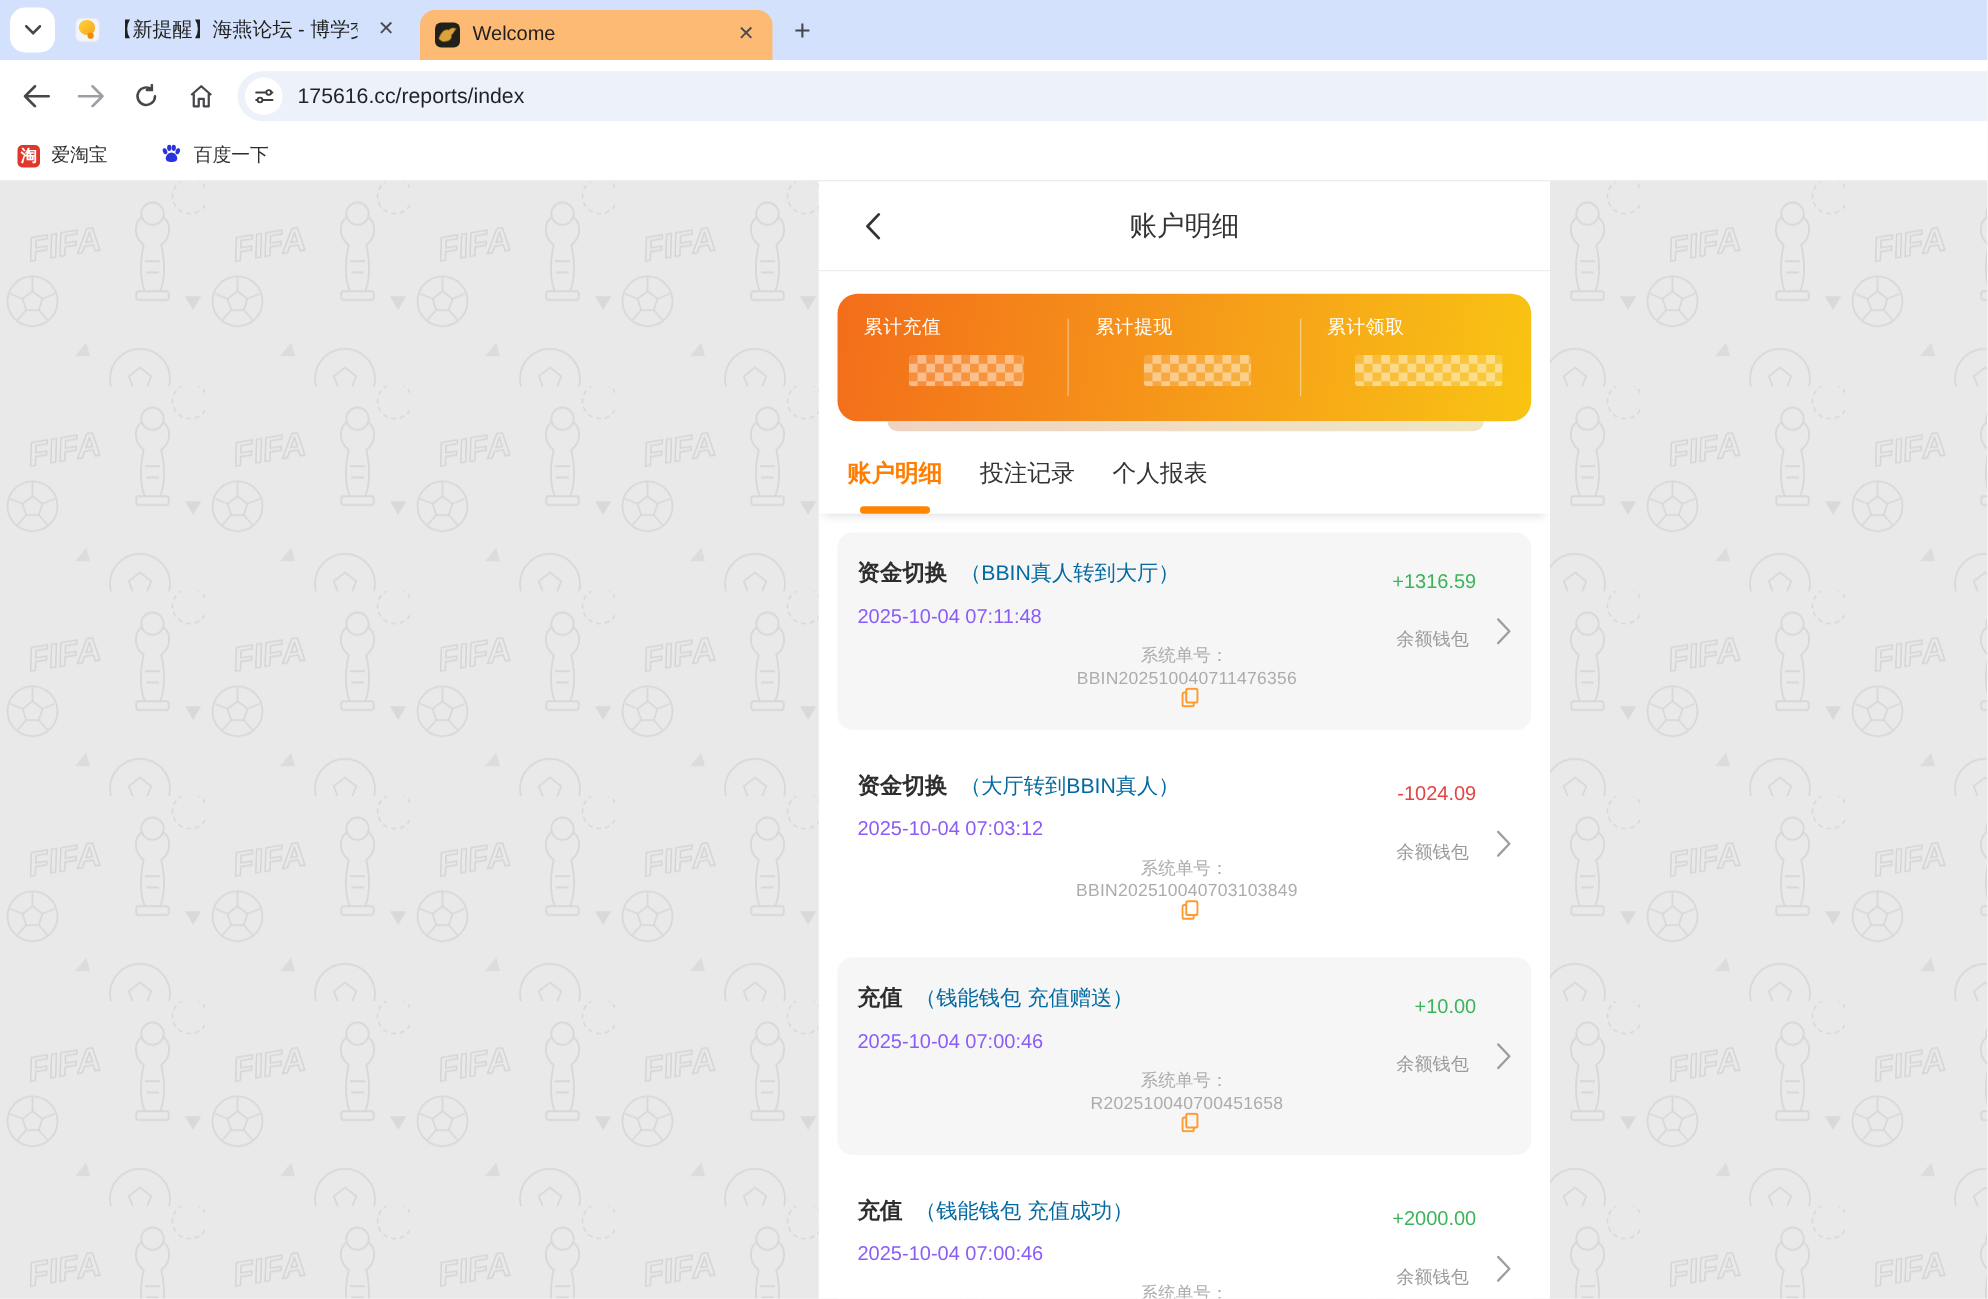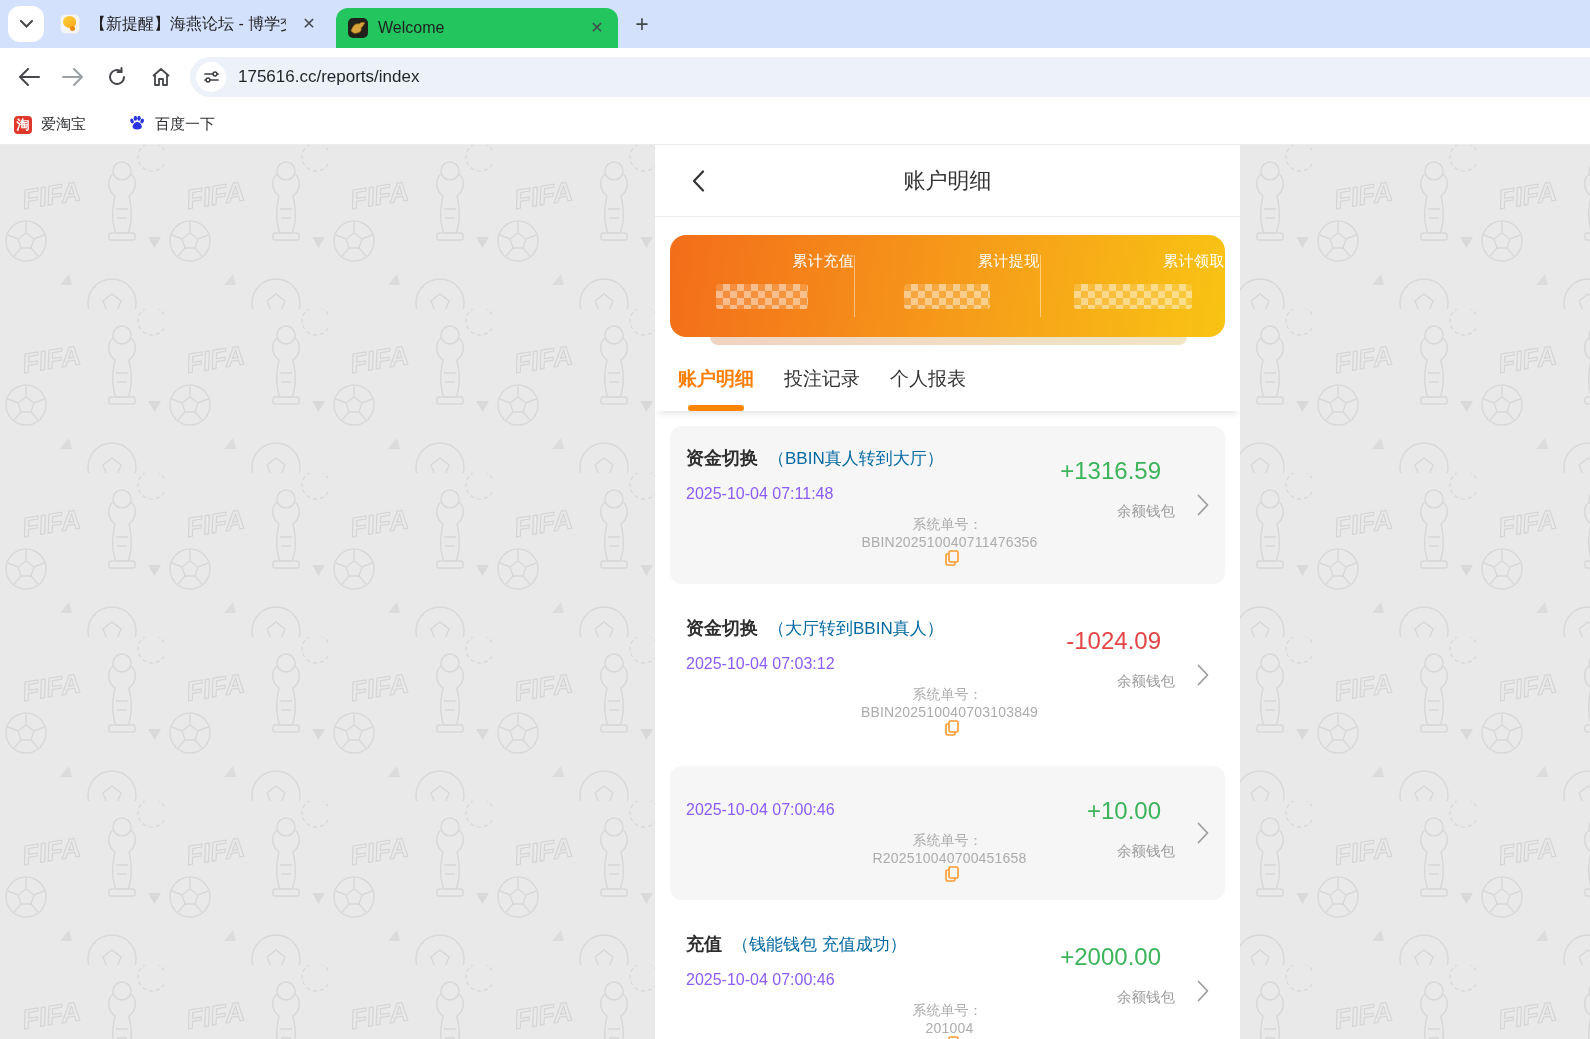--- a/index.html
+++ b/index.html
@@ -12,21 +12,21 @@
     display:flex; align-items:center; justify-content:center; align-self:center; }
   .tab { display:flex; align-items:center; height:48px; padding:0 10px 0 12px; width:282px; color:#1f1f1f; font-size:16px; }
   .tab .fav { width:20px; height:20px; border-radius:5px; margin-right:10px; flex:none; position:relative; }
   .fav-forum { background:#f3f5fa; border:1px solid #e3e7f2; overflow:hidden; }
   .fav-forum .blob { position:absolute; left:2px; top:1px; width:13px; height:12px; border-radius:50% 50% 46% 54%;
     background:linear-gradient(135deg,#ffd23e,#f7a817); }
   .fav-forum .dot { position:absolute; left:9px; top:11px; width:5px; height:5px; border-radius:50%; background:#f08c00; }
   .tab-title { white-space:nowrap; overflow:hidden; max-width:196px; }
   .tab .close { margin-left:auto; font-size:16px; color:#474b4f; width:22px; height:22px; line-height:21px;
     text-align:center; border-radius:50%; flex:none; }
-  .tab-active { background:#22c55e; border-radius:12px 12px 0 0; height:40px; margin-left:6px; }
+  .tab-active { background:#fdba74; border-radius:12px 12px 0 0; height:40px; margin-left:6px; }
   .fav-welcome { background:#22201b; display:flex; align-items:center; justify-content:center; width:22px; height:22px; }
   .newtab { width:28px; height:28px; align-self:center; margin-left:10px; display:flex; align-items:center;
     justify-content:center; color:#44474b; font-size:23px; font-weight:400; }
 
   .toolbar { height:57px; background:#fff; display:flex; align-items:center; padding:0 0 0 10px; }
   .nav-ic { width:38px; height:38px; display:flex; align-items:center; justify-content:center; flex:none; }
   .nav-ic + .nav-ic { margin-left:6px; }
   .urlbar { flex:1; height:40px; margin-left:10px; margin-right:-24px; background:#edf1f9;
     border-radius:20px; display:flex; align-items:center; padding:0 8px 0 6px; }
   .tune-badge { width:30px; height:30px; background:#fff; border-radius:50%; display:flex; align-items:center;
@@ -49,21 +49,21 @@
   .p-header { height:72px; position:relative; border-bottom:1px solid #ededee; flex:none; }
   .back-btn { position:absolute; left:26px; top:50%; transform:translateY(-50%); width:34px; height:34px;
     display:flex; align-items:center; justify-content:center; }
   .p-title { text-align:center; line-height:72px; font-size:22px; color:#333; }
 
   .top-section { background:#fff; box-shadow:0 5px 8px -4px rgba(0,0,0,.15); position:relative; z-index:2; flex:none; }
 
   .summary-wrap { padding:18px 15px 0; }
   .summary-card { height:102px; border-radius:16px; display:flex; align-items:stretch;
     background:linear-gradient(100deg,#f36d1a 0%,#f69d19 55%,#f9c413 100%); }
-  .summary-col { flex:1; text-align:right; padding-top:17px; color:#fff; }
+  .summary-col { flex:1; text-align:left; padding-top:17px; color:#fff;margin-left:21px; }
   .summary-label { font-size:15px; letter-spacing:.5px; }
   .mosaic { margin:13px auto 0; height:25px; border-radius:3px;
     background:conic-gradient(rgba(255,255,255,.5) 25%, rgba(255,255,255,.16) 0 50%,
       rgba(255,255,255,.5) 0 75%, rgba(255,255,255,.16) 0);
     background-size:14px 14px; }
   .mosaic.w1 { width:92px; } .mosaic.w2 { width:86px; } .mosaic.w3 { width:118px; }
   .summary-div { width:1px; background:rgba(255,255,255,.45); margin:20px 0; }
   .summary-under { height:8px; margin:0 38px 0 40px; border-radius:0 0 9px 9px; opacity:.8;
     background:linear-gradient(90deg,#ecc9b3,#ecdfb5); }
 
@@ -80,21 +80,21 @@
   .list { flex:1; padding:15px 15px 0; display:flex; flex-direction:column; gap:12px; background:#fff; }
   .txn { position:relative; border-radius:12px; min-height:127px; padding:20px 16px 18px; background:#fff; flex:none; }
   .txn.alt { background:#f6f6f7; }
   .t-title { font-size:18px; color:#2e2e2e; }
   .t-type { font-weight:bold; }
   .t-sub { margin-left:10px; font-weight:normal; font-size:17px; color:#0369a1; }
   .t-time { margin-top:15px; font-size:16px; color:#8b5cf6; }
   .t-order { margin-top:13px; font-size:14px; color:#acacac; display:flex; align-items:center;flex-direction:column; }
   .t-order-no { margin-left:4px; letter-spacing:.2px; }
   .copy-ic { margin-left:9px; }
-  .t-amount { position:absolute; right:64px; top:31px; font-size:24px; font-weight:500; }
+  .t-amount { position:absolute; right:44px; top:31px; font-size:16px; font-weight:500; }
   .t-amount.pos { color:#3cb45a; } .t-amount.neg { color:#e34444; }
   .t-wallet { position:absolute; right:50px; top:76px; font-size:14.5px; color:#9b9b9b; }
   .t-chev { position:absolute; right:16px; top:50%; transform:translateY(-50%); }
 </style>
 </head>
 <body>
 
 <div class="tabstrip">
   <div class="tab-search">
     <svg width="13" height="8" viewBox="0 0 13 8">
@@ -292,20 +292,23 @@
         <path d="M4,4 L2.5,4 A1.5,1.5 0 0 0 1,5.5 L1,13.5 A1.5,1.5 0 0 0 2.5,15 L8.5,15 A1.5,1.5 0 0 0 10,13.5 L10,12" fill="none" stroke="#ff9b2e" stroke-width="1.6"></path>
       </svg>
     </div>
     <div class="t-amount neg">-1024.09</div>
     <div class="t-wallet">余额钱包</div>
     <svg class="t-chev" width="12" height="22" viewBox="0 0 12 22">
       <polyline points="1.5,1.5 10.5,11 1.5,20.5" fill="none" stroke="#9e9e9e" stroke-width="1.8" stroke-linecap="round" stroke-linejoin="round"></polyline>
     </svg>
   </div>
         <div class="txn alt">
+    <div class="t-title">
+      <b class="t-type">充值</b><span class="t-sub">（钱能钱包 充值赠送）</span>
+    </div>
     <div class="t-time">2025-10-04 07:00:46</div>
     <div class="t-order">
       <span class="t-order-label">系统单号：</span>
       <span class="t-order-no">R202510040700451658</span>
       <svg class="copy-ic" width="14" height="16" viewBox="0 0 14 16">
         <rect x="4" y="1" width="9" height="11" rx="1.5" fill="none" stroke="#ff9b2e" stroke-width="1.6"></rect>
         <path d="M4,4 L2.5,4 A1.5,1.5 0 0 0 1,5.5 L1,13.5 A1.5,1.5 0 0 0 2.5,15 L8.5,15 A1.5,1.5 0 0 0 10,13.5 L10,12" fill="none" stroke="#ff9b2e" stroke-width="1.6"></path>
       </svg>
     </div>
     <div class="t-amount pos">+10.00</div>

